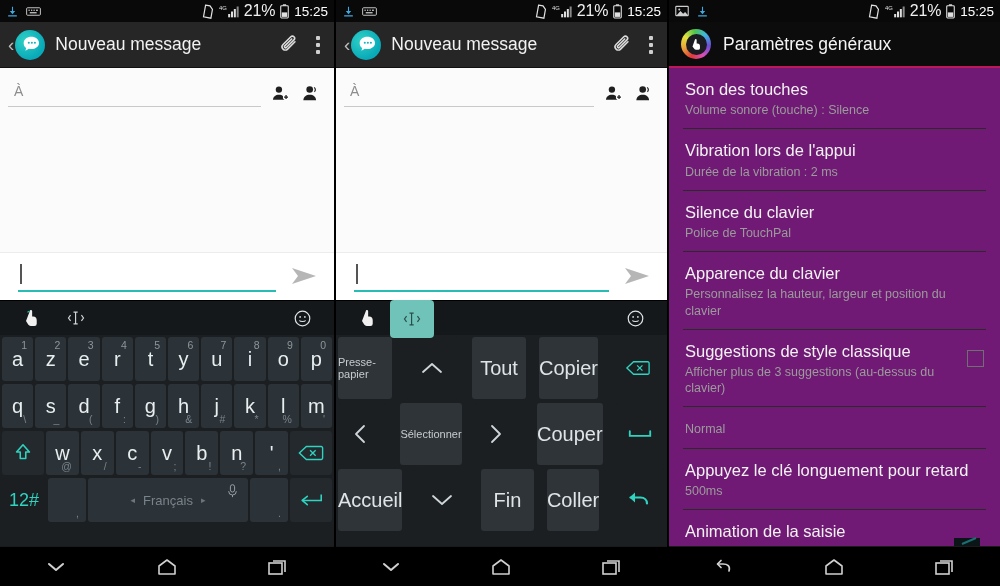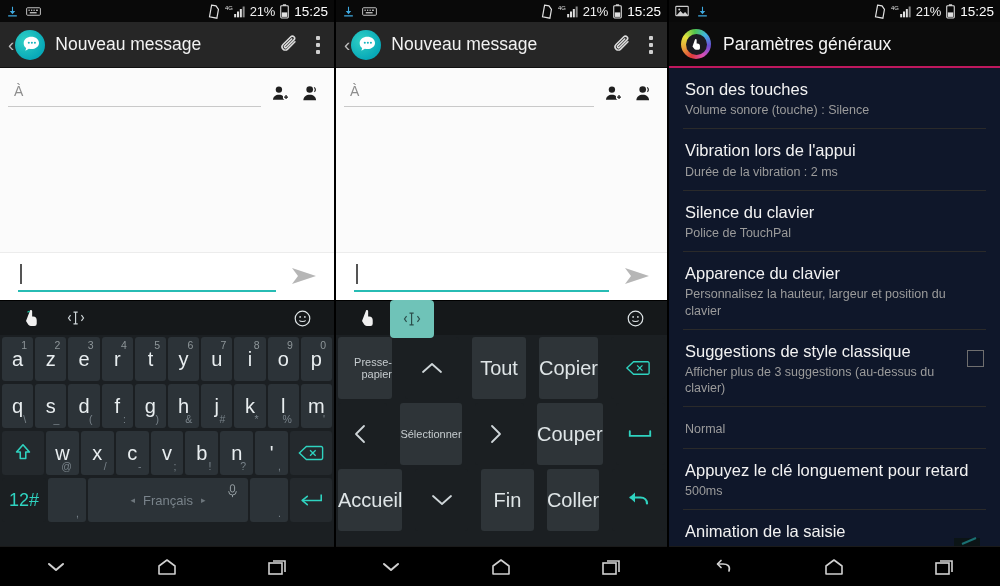--- a/index.html
+++ b/index.html
@@ -16,21 +16,21 @@
   .p3 { width: 333px; border-left: 2px solid #000; }
 
   
   .statusbar {
     height: 22px; background: #090909; display: flex; align-items: center;
     padding: 0 6px; color: #e8e8e8; font-size: 13px;
   }
   .sb-left { display: flex; align-items: center; gap: 7px; }
   .sb-right { margin-left: auto; display: flex; align-items: center; gap: 5px; }
   .ic { display: inline-block; line-height: 0; }
-  .sb-pct { font-size: 13px; letter-spacing: -0.2px; color:#f0f0f0; }
+  .sb-pct { font-size: 16px; letter-spacing: -0.2px; color:#f0f0f0; }
   .sb-time { font-size: 13.5px; color:#fff; }
 
   
   .appbar {
     height: 46px; background: #262626; display: flex; align-items: center;
     padding: 0 8px; border-bottom: 1px solid #111;
   }
   .appbar .back { color:#bdbdbd; font-size: 19px; margin-right:1px; }
   .app-logo {
     width: 30px; height: 30px; border-radius: 50%;
@@ -90,21 +90,21 @@
   .key.fn { background:#24292d; flex: 0 0 42px; }
   .key.space { flex: 3.2; background:#2c3338; color:#79838a; font-size:13px; position:relative;}
   .key.numsym { flex: 0 0 44px; background:#1b1f22; color:#2fd3c0; font-size:18px;}
   .key.narrow { flex: 0 0 38px; }
   .row3 .key { height: 44px; }
   .sp-arrow { color:#6d767c; font-size:9px; margin:0 8px; }
   .mic { position:absolute; right:10px; top:6px; }
 
   
   .ekb-rows { padding: 2px 1px 0 1px; }
-  .erow { display:flex; gap:13px; margin-bottom:4px; padding:0 1px;text-align:right; }
+  .erow { display:flex; gap:13px; margin-bottom:4px; padding:0 1px; }
   .ekey {
     background:#2e3438; border-radius:3px; flex:1; height:62px;
     display:flex; align-items:center; justify-content:center;
     color:#dfe5e7; font-size:20px; font-weight:300;
   }
   .ekey.sm { font-size:11px; color:#c6cccf; }
   .ekey.blank { background:#1b1f22; }
   .ekey.teal { background:#1b1f22; color:#2fd3c0; }
   .ekey.navi { background:#1b1f22; color:#cfd6d9; font-size:26px; font-weight:200;}
 
@@ -124,21 +124,21 @@
   .set-logo {
     width:30px; height:30px; border-radius:50%; margin-right:12px; flex:none;
     background: conic-gradient(from 200deg, #e03a3a, #e8a33a, #e5e23c, #4fc54f, #3fb6e0, #6b4fd8, #d84fb6, #e03a3a);
     display:flex; align-items:center; justify-content:center;
   }
   .set-logo .inner {
     width:21px; height:21px; border-radius:50%; background:#1b1b22;
     display:flex;align-items:center;justify-content:center;
   }
   .set-title { color:#f5f5f5; font-size:17.5px; }
-  .set-list { background:#0f172a; height: 500px; overflow:hidden; padding: 0 14px; }
+  .set-list { background:#701a75; height: 500px; overflow:hidden; padding: 0 14px; }
   .set-item {
     padding: 11px 2px 10px 2px; border-bottom: 1px solid #2a2a2a;
     position:relative; display:flex; align-items:flex-start;
   }
   .set-item:last-child { border-bottom:none; }
   .si-text { flex:1; padding-right: 10px; }
   .si-title { color:#f2f2f2; font-size:16.5px; line-height:1.22; font-weight:400; }
   .si-sub { color:#9b9b9b; font-size:12.5px; line-height:1.3; margin-top:3px; }
   .si-check {
     width:17px; height:17px; border:1.5px solid #6f6f6f; background:transparent;

